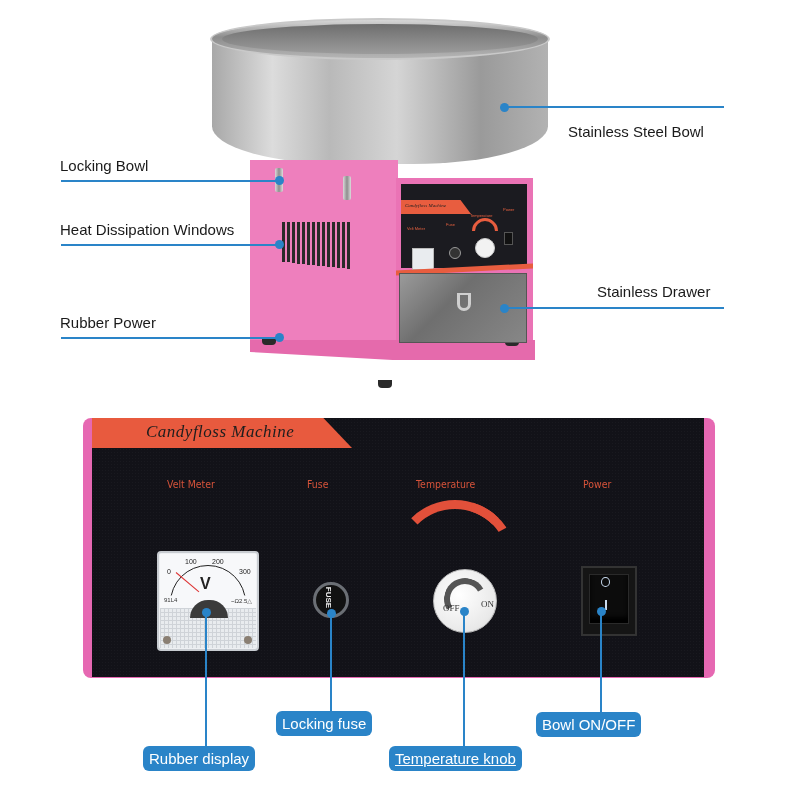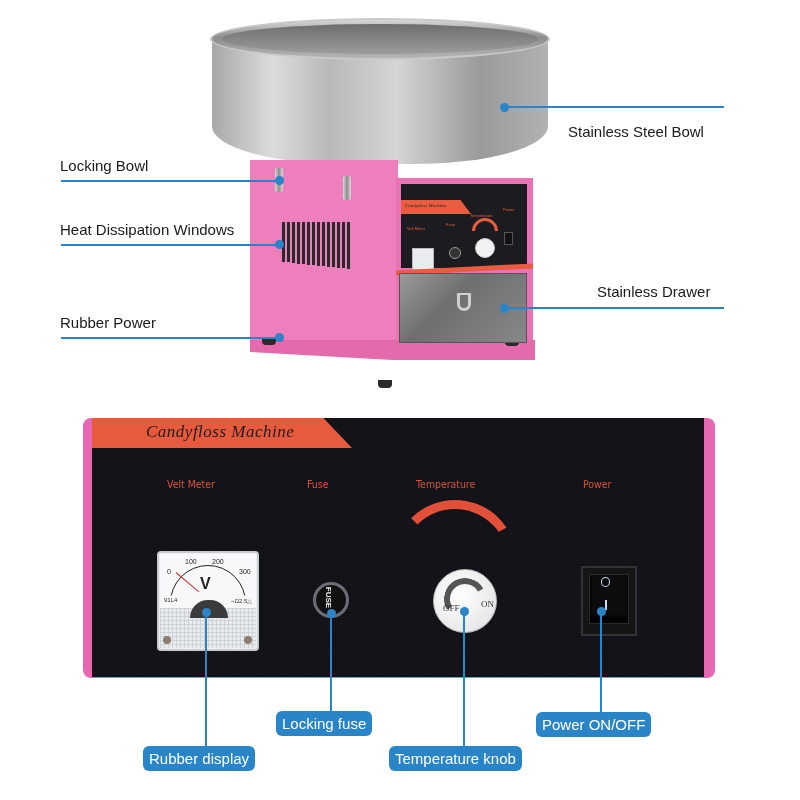--- a/index.html
+++ b/index.html
@@ -222,15 +222,15 @@
   <div class="v-line" style="left:330px;top:613px;height:100px;"></div>
 
   <div class="callout-dot" style="left:460px;top:607px;"></div>
   <div class="v-line" style="left:463px;top:611px;height:137px;"></div>
 
   <div class="callout-dot" style="left:597px;top:607px;"></div>
   <div class="v-line" style="left:600px;top:611px;height:102px;"></div>
 
   <div class="callout-box" style="left:143px;top:746px;">Rubber display</div>
   <div class="callout-box" style="left:276px;top:711px;">Locking fuse</div>
-  <div class="callout-box" style="left:389px;top:746px;">Temperature knob</div>
-  <div class="callout-box" style="left:536px;top:712px;">Power ON/OFF</div>
+  <div class="callout-box" style="left:389px;top:746px;text-decoration:underline;">Temperature knob</div>
+  <div class="callout-box" style="left:536px;top:712px;">Bowl ON/OFF</div>
 </div>
 
 </body></html>

